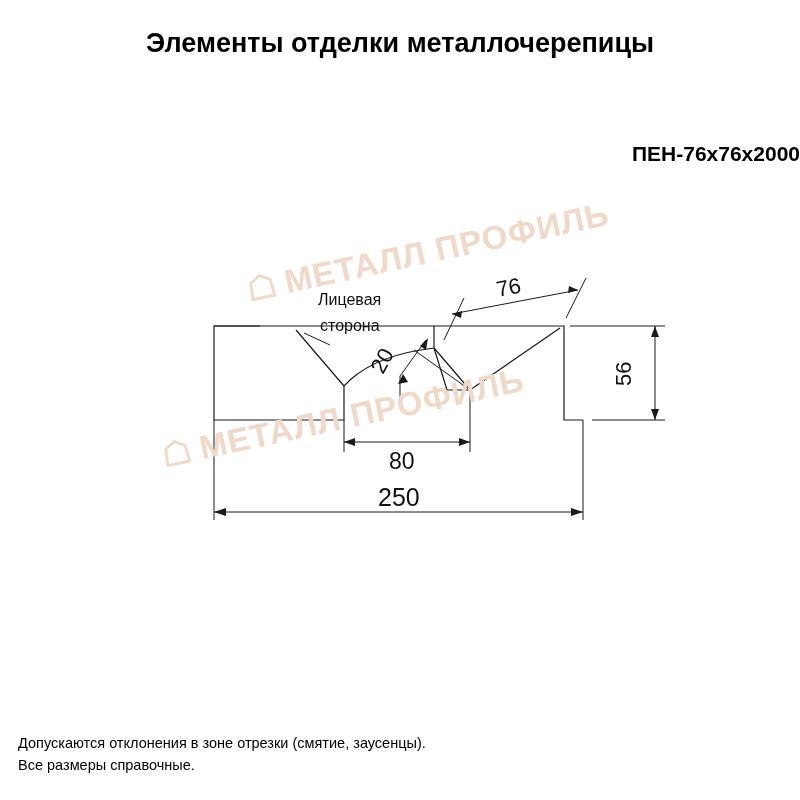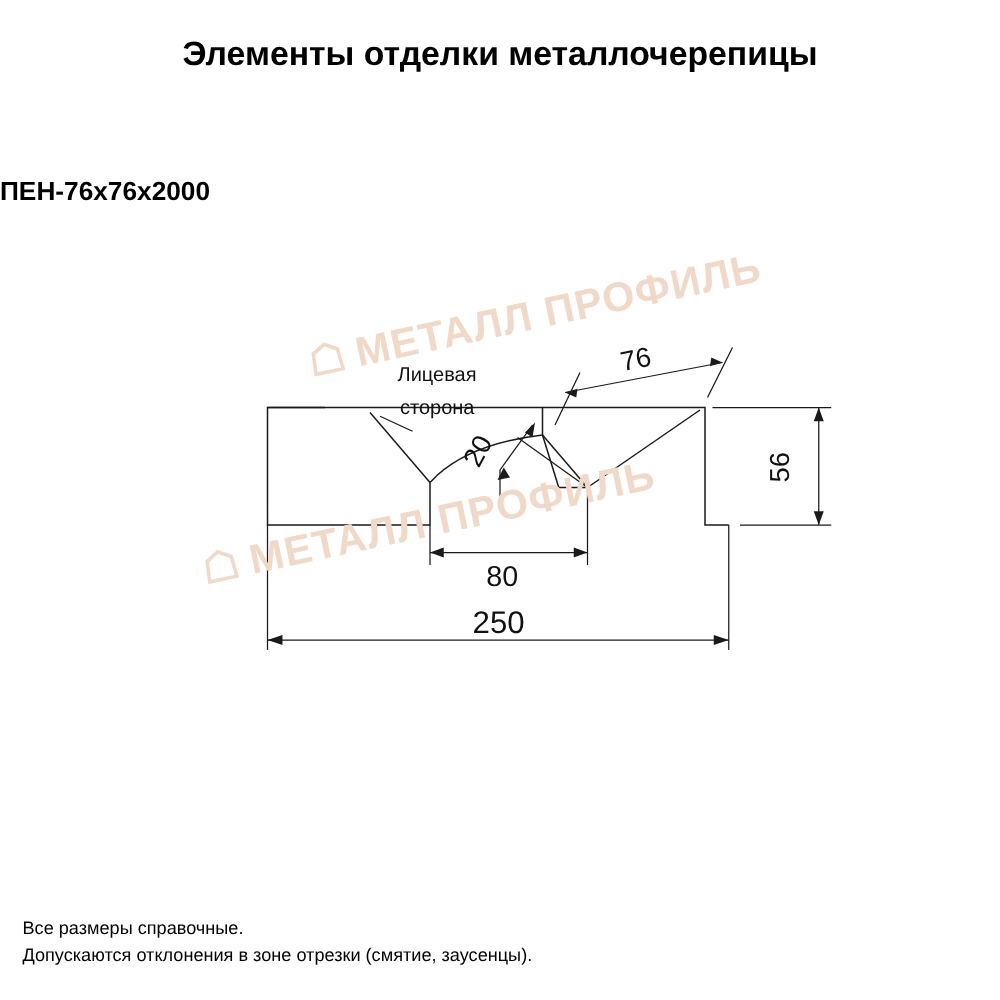--- a/index.html
+++ b/index.html
@@ -37,21 +37,21 @@
     width: 800px;
     text-align: center;
     font-size: 21px;
     font-weight: bold;
   }
   .code {
     position: absolute;
     left: 0;
     top: 142px;
     width: 800px;
-    text-align: left;
+    text-align: right;
     font-size: 21px;
     font-weight: bold;
   }
   .drawing {
     position: absolute;
     left: 0;
     top: 190px;
     width: 800px;
     height: 420px;
   }
@@ -173,17 +173,17 @@
   </div>
 
   <div class="wm wm1">
     <span class="wmlogo">☖</span><span>МЕТАЛЛ ПРОФИЛЬ</span>
   </div>
   <div class="wm wm2">
     <span class="wmlogo">☖</span><span>МЕТАЛЛ ПРОФИЛЬ</span>
   </div>
 
   <div class="footnotes">
+    <div>Допускаются отклонения в зоне отрезки (смятие, заусенцы).</div>
     <div>Все размеры справочные.</div>
-    <div>Допускаются отклонения в зоне отрезки (смятие, заусенцы).</div>
   </div>
 
 </div>
 
 </body></html>

